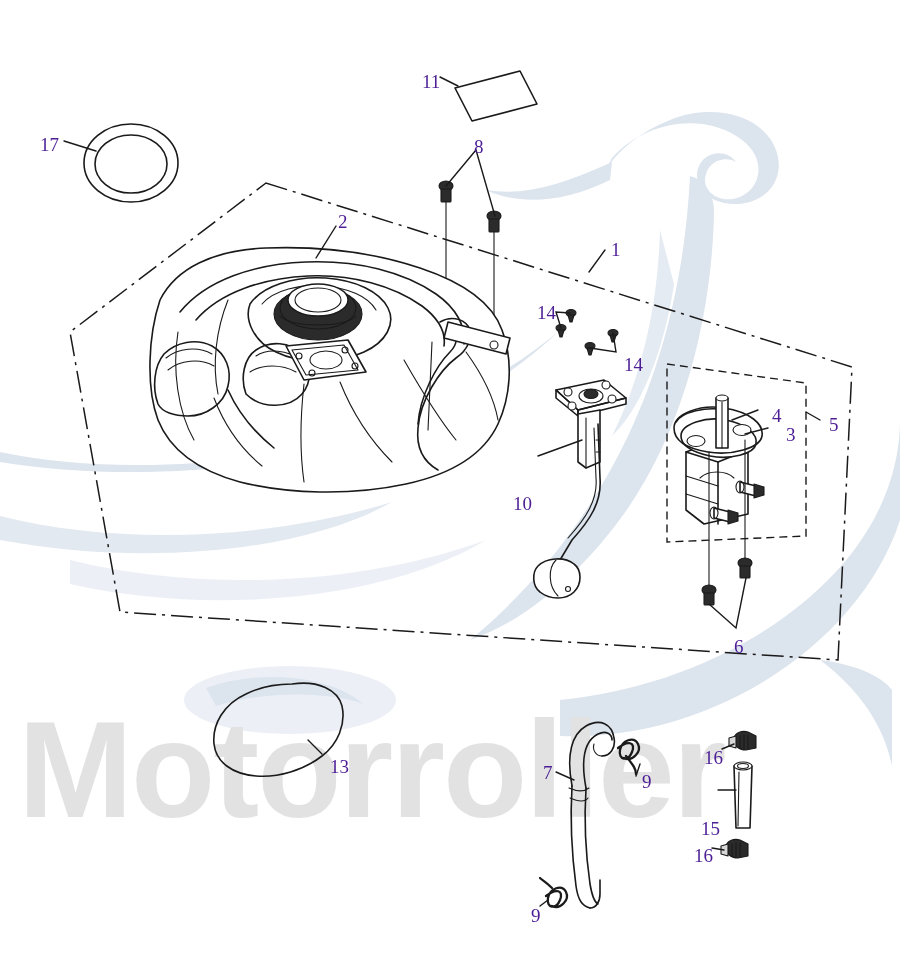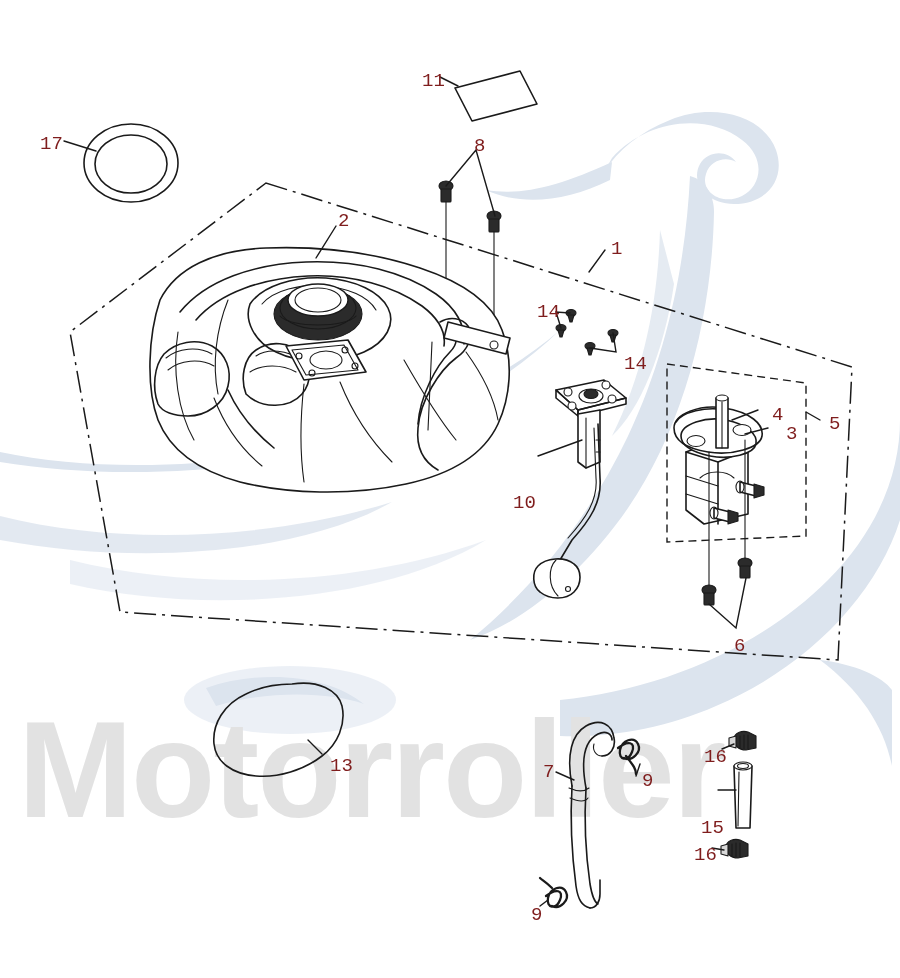--- a/index.html
+++ b/index.html
@@ -20,22 +20,22 @@
   }
   .wm-bottom{
     position:absolute;left:18px;top:690px;
     font-family:"Liberation Sans","DejaVu Sans",sans-serif;
     font-size:138px;font-weight:bold;color:#e2e2e2;
     letter-spacing:-2px;white-space:nowrap;
     user-select:none;
   }
   .callout{
     position:absolute;
-    font-family:Liberation Mono, monospace;
-    font-size:19px;color:#7f1d1d;
+    font-family:Liberation Serif, serif;
+    font-size:19px;color:#4c1d95;
     user-select:none;line-height:1;
   }
 </style>
 </head>
 <body>
 
 <div id="stage">
 
   <svg width="900" height="978">
     <g fill="#dce4ee" opacity="1">

